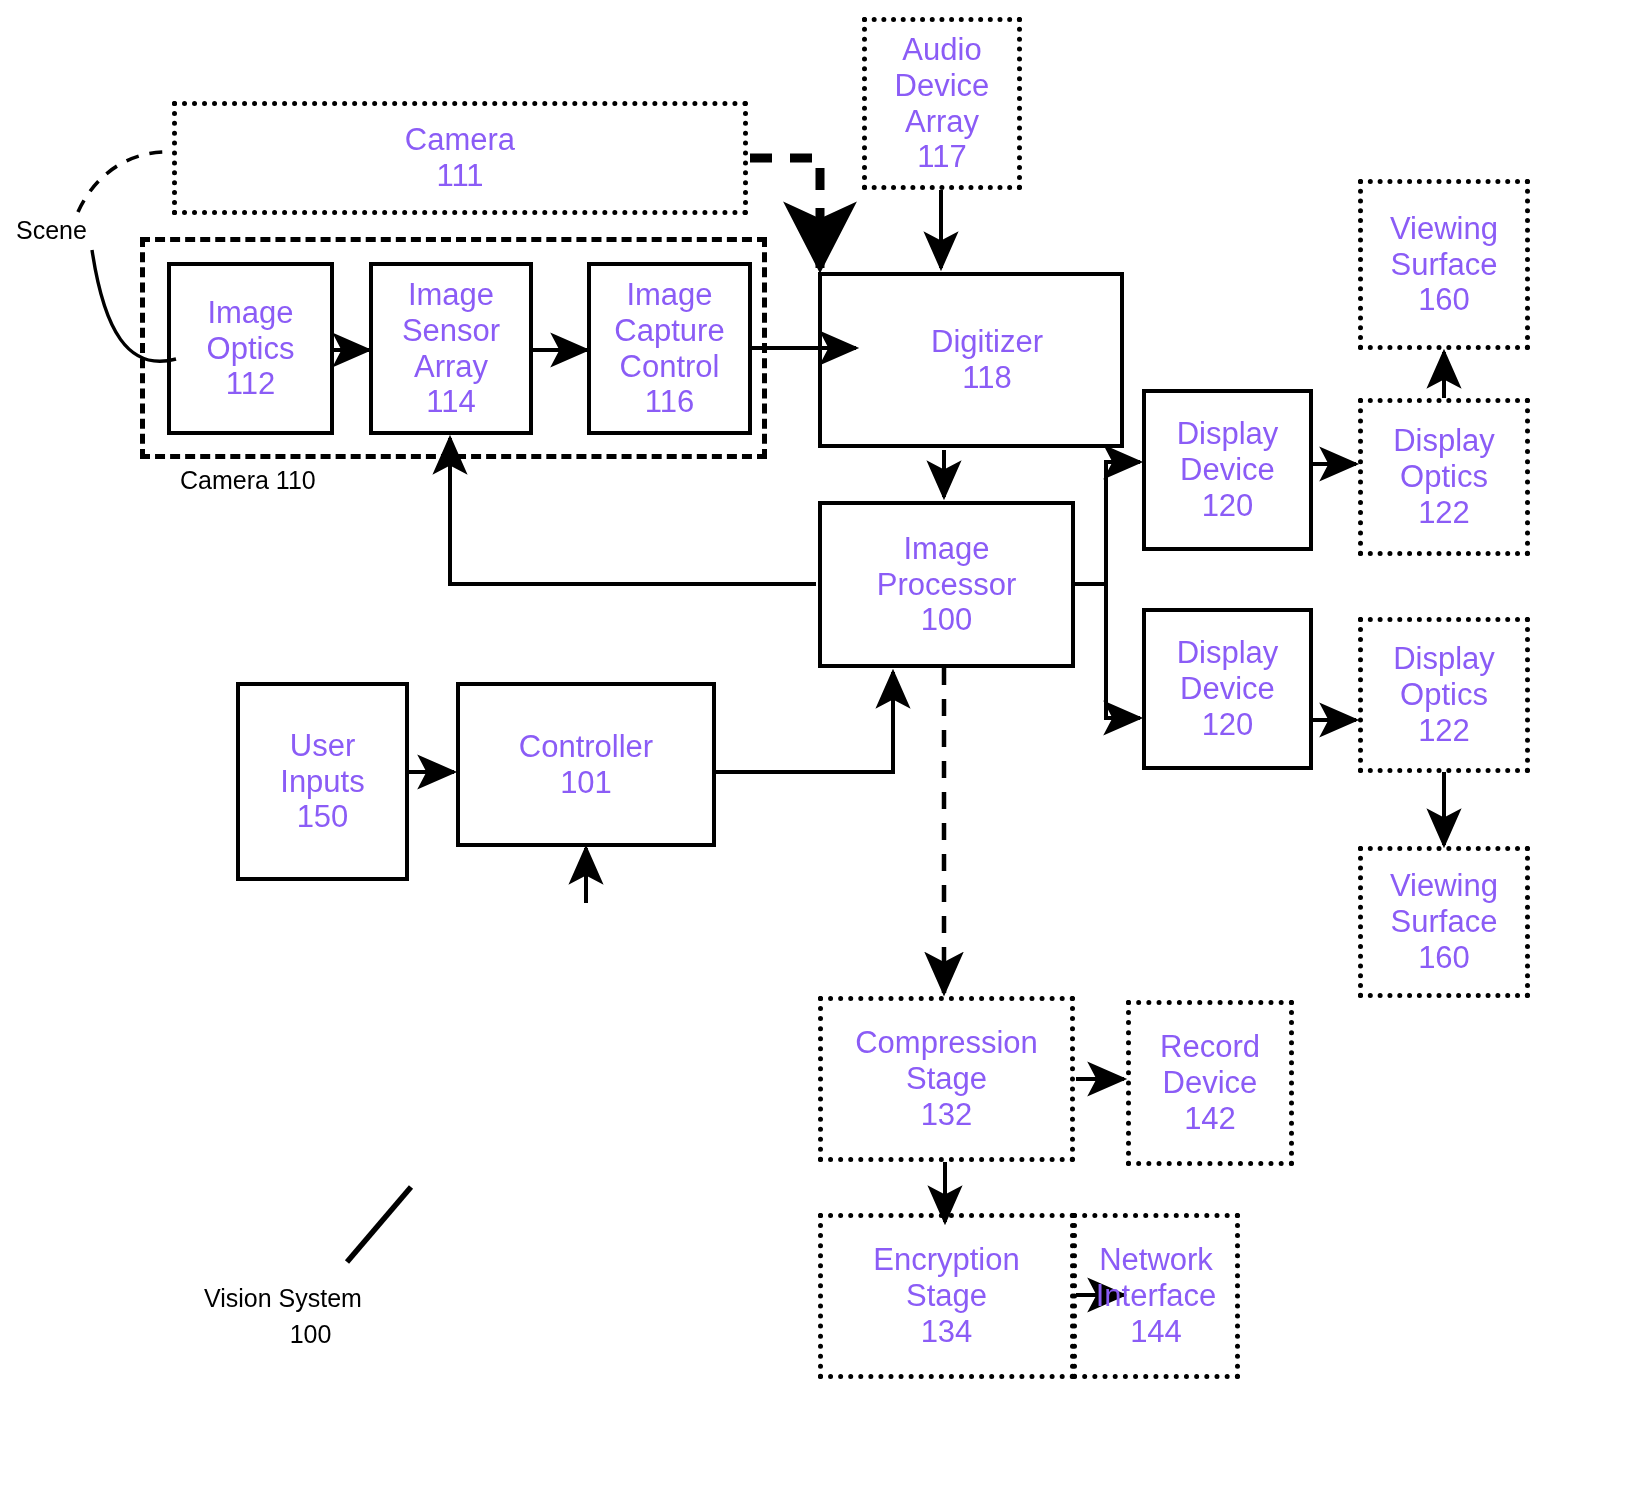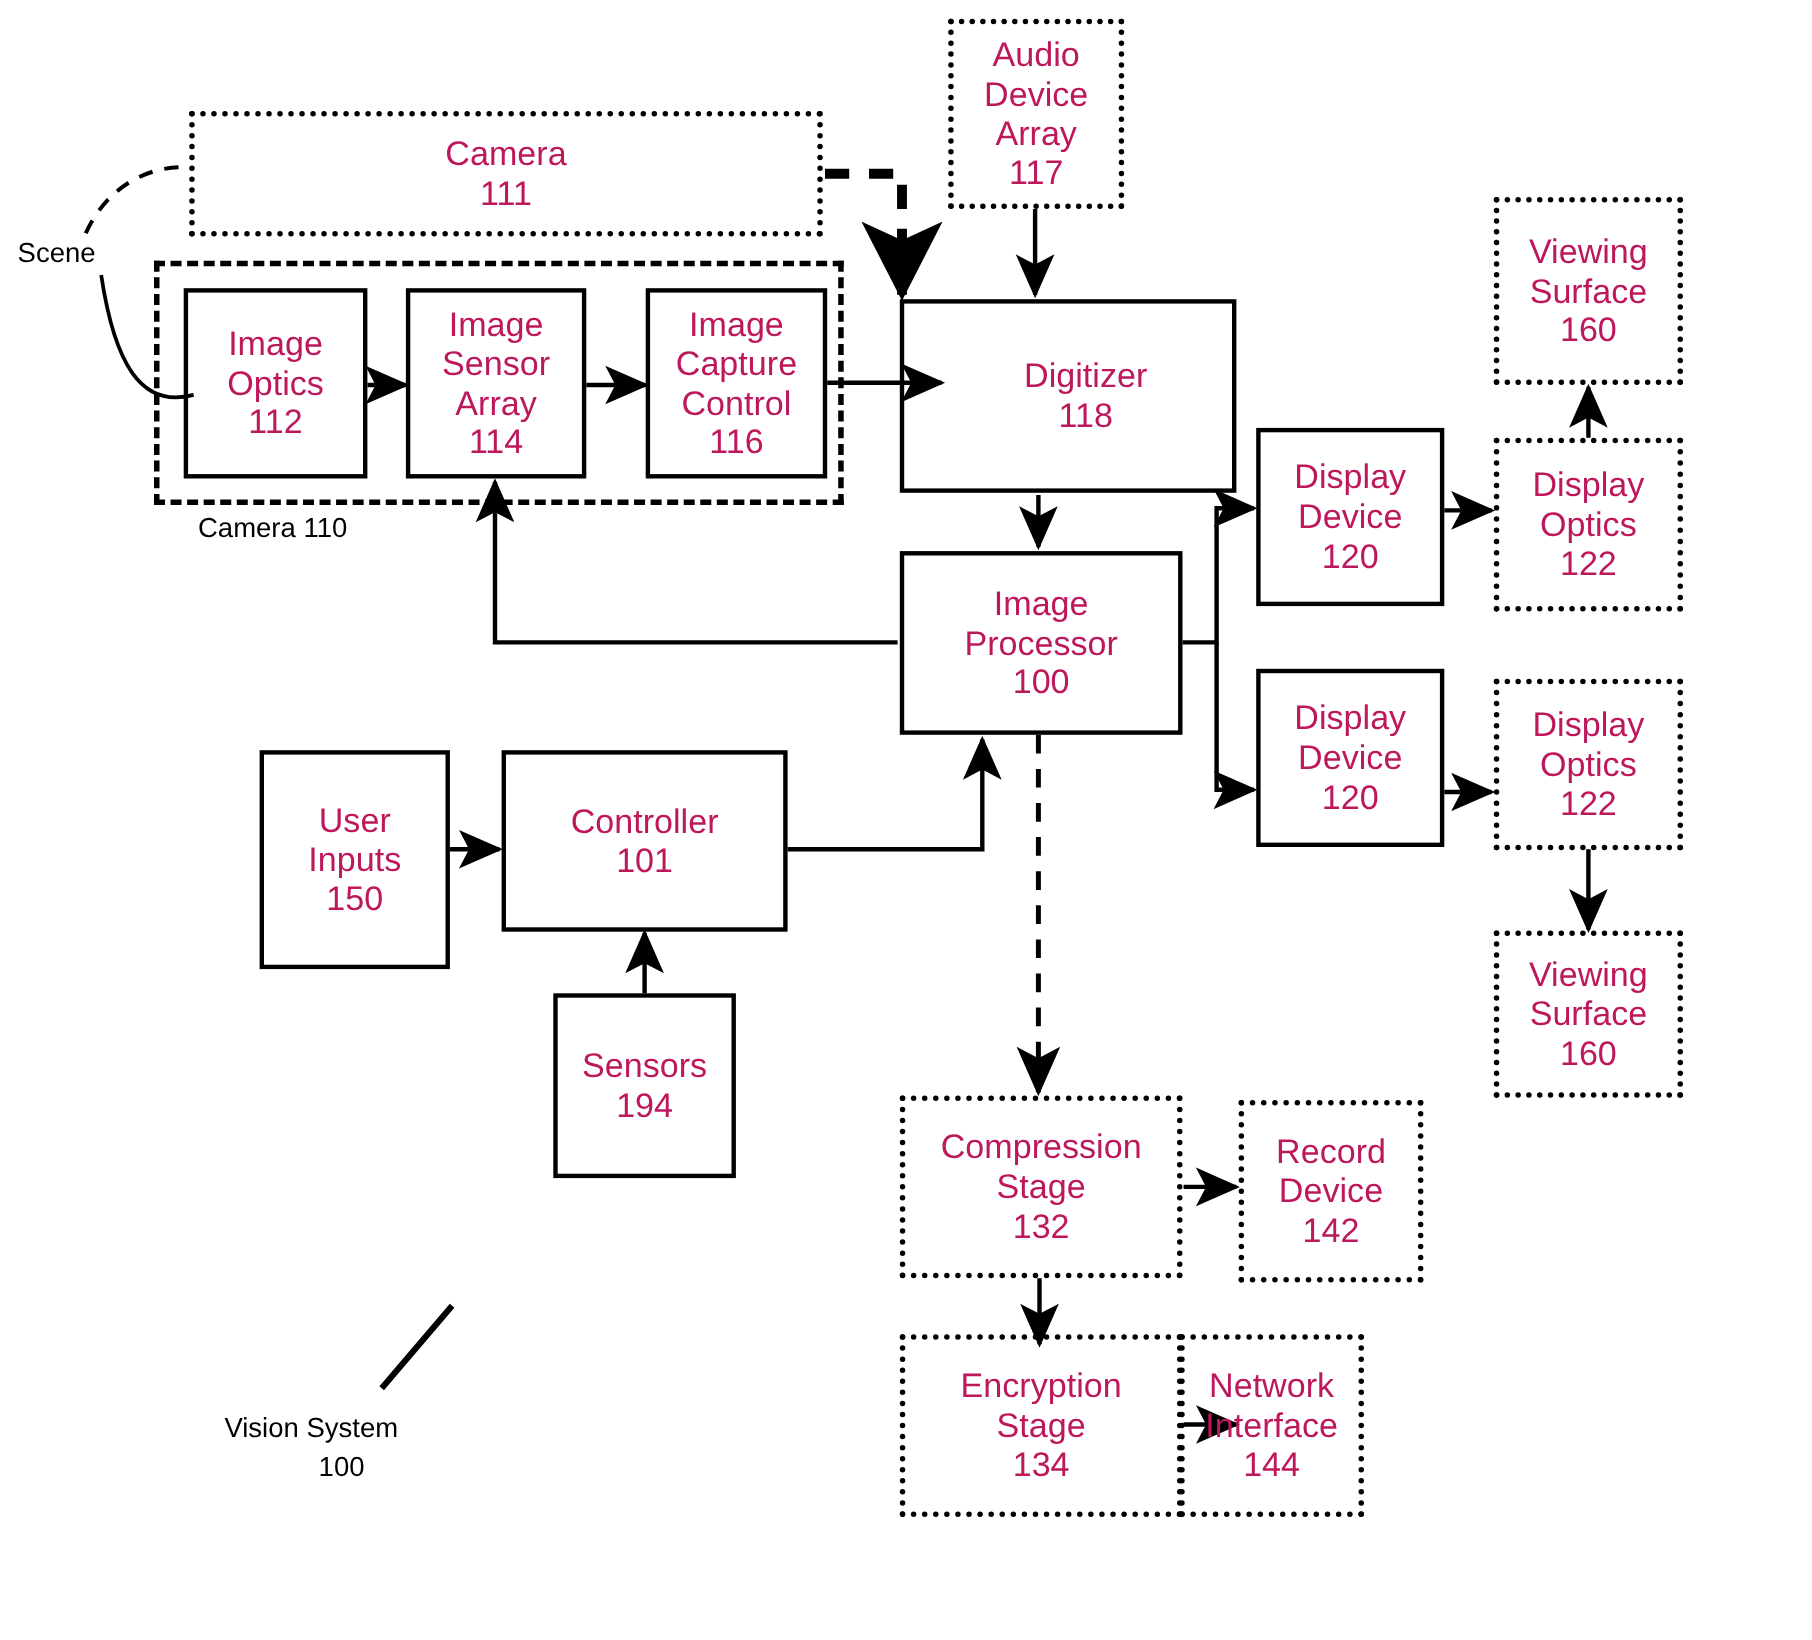--- a/index.html
+++ b/index.html
@@ -22,21 +22,21 @@
     overflow: visible;
   }
   .node {
     position: absolute;
     box-sizing: border-box;
     display: flex;
     flex-direction: column;
     align-items: center;
     justify-content: center;
     text-align: center;
-    color: #be185d;
+    color: #8b5cf6;
     font-size: 31px;
     line-height: 1.16;
     background: transparent;
   }
   .node .ln { display: block; white-space: nowrap; }
   .solid  { border: 4px solid #000; }
   .dotted { border: 5px dotted #000; }
   .dashdot{ border: 5px dashed #000; }
   .freelabel {
     position: absolute;
@@ -158,24 +158,20 @@
     <span class="ln">User</span>
     <span class="ln">Inputs</span>
     <span class="ln">150</span>
   </div>
 
   <div class="node solid" style="left:456px; top:682px; width:260px; height:165px;">
     <span class="ln">Controller</span>
     <span class="ln">101</span>
   </div>
 
-  <div class="node solid" style="left:503px; top:903px; width:166px; height:168px;">
-    <span class="ln">Sensors</span>
-    <span class="ln">194</span>
-  </div>
 
   <div class="node solid" style="left:1142px; top:389px; width:171px; height:162px;">
     <span class="ln">Display</span>
     <span class="ln">Device</span>
     <span class="ln">120</span>
   </div>
 
   <div class="node dotted" style="left:1358px; top:398px; width:172px; height:158px;">
     <span class="ln">Display</span>
     <span class="ln">Optics</span>

